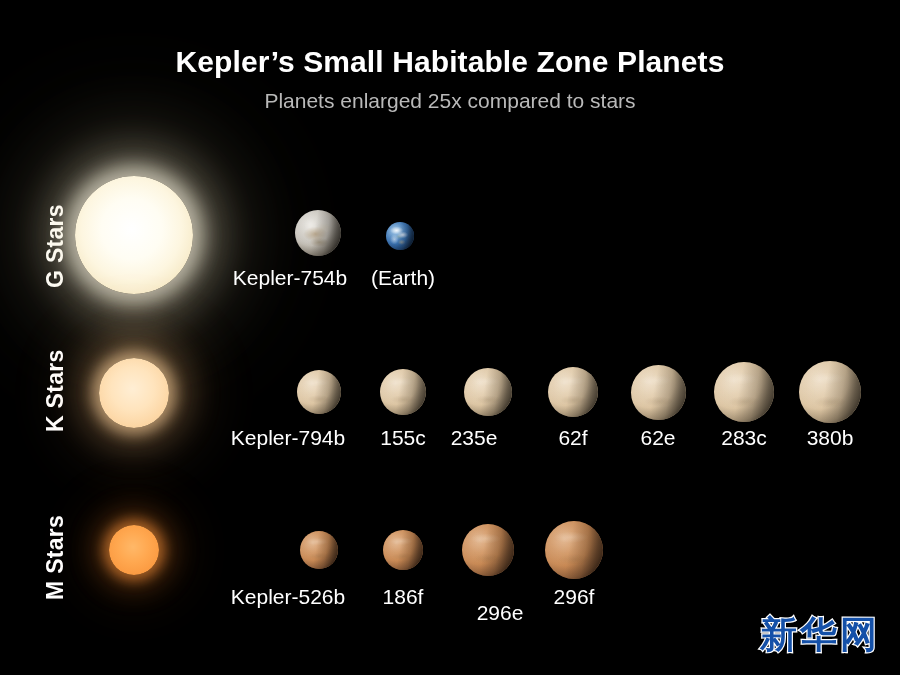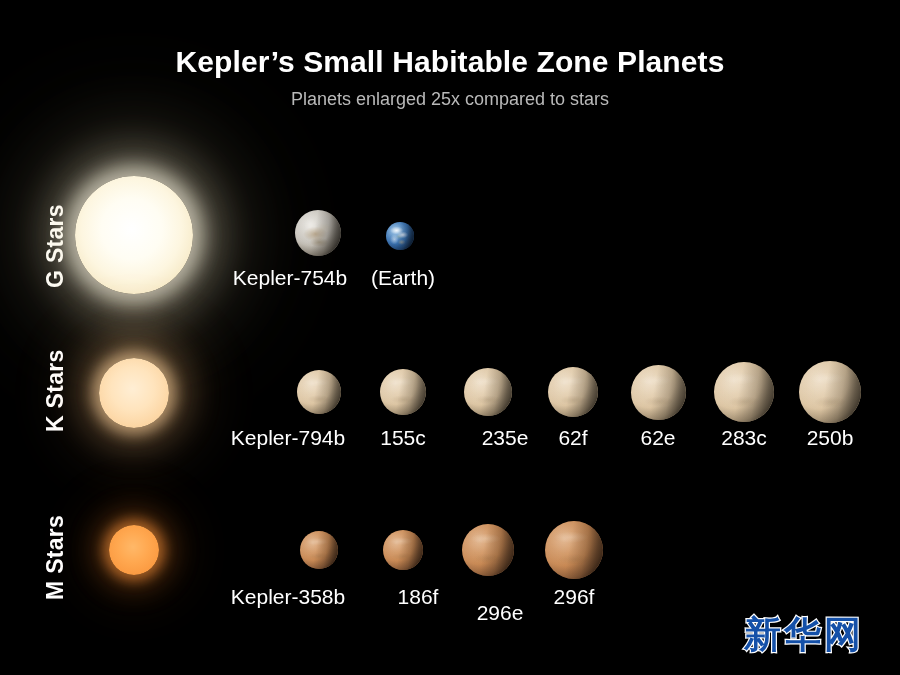--- a/index.html
+++ b/index.html
@@ -30,21 +30,21 @@
     letter-spacing: 0.1px;
     white-space: nowrap;
   }
   .subtitle {
     position: absolute;
     top: 89px;
     left: 0;
     width: 900px;
     text-align: center;
     color: #b9b9b9;
-    font-size: 18px;
+    font-size: 21px;
     font-weight: normal;
     white-space: nowrap;
   }
 
   
   .row-label {
     position: absolute;
     color: #ffffff;
     font-size: 23px;
     font-weight: bold;
@@ -152,21 +152,21 @@
     font-size: 21px;
     font-weight: normal;
     white-space: nowrap;
     text-align: center;
     transform: translateX(-50%);
   }
 
   
   .watermark {
     position: absolute;
-    right: 36px;
+    right: 20px;
     bottom: 22px;
     text-align: right;
     line-height: 1;
     margin-left: 47px;
   }
   .wm-cn {
     font-size: 37px;
     font-weight: bold;
     color: #1450a8;
     letter-spacing: 3px;
@@ -220,21 +220,21 @@
         <div class="mottle-tan"></div>
         <div class="shade"></div>
         <div class="limb"></div>
       </div>
       <div class="plabel" style="left: 403px; top: 426px;">155c</div>
       <div class="planet planet-tan" style="width: 48px; height: 48px; left: 464px; top: 368px;">
         <div class="mottle-tan"></div>
         <div class="shade"></div>
         <div class="limb"></div>
       </div>
-      <div class="plabel" style="left: 505px; top: 426px;">235e</div>
+      <div class="plabel" style="left: 474px; top: 426px;">235e</div>
       <div class="planet planet-tan" style="width: 50px; height: 50px; left: 548px; top: 367px;">
         <div class="mottle-tan"></div>
         <div class="shade"></div>
         <div class="limb"></div>
       </div>
       <div class="plabel" style="left: 573px; top: 426px;">62f</div>
       <div class="planet planet-tan" style="width: 55px; height: 55px; left: 630.5px; top: 364.5px;">
         <div class="mottle-tan"></div>
         <div class="shade"></div>
         <div class="limb"></div>
@@ -244,35 +244,35 @@
         <div class="mottle-tan"></div>
         <div class="shade"></div>
         <div class="limb"></div>
       </div>
       <div class="plabel" style="left: 744px; top: 426px;">283c</div>
       <div class="planet planet-tan" style="width: 62px; height: 62px; left: 799px; top: 361px;">
         <div class="mottle-tan"></div>
         <div class="shade"></div>
         <div class="limb"></div>
       </div>
-      <div class="plabel" style="left: 830px; top: 426px;">250b</div>
+      <div class="plabel" style="left: 830px; top: 426px;">380b</div>
       <div class="row-label" style="left: 42px; top: 600px;">M Stars</div>
       <div class="star star-m" style="width: 50px; height: 50px; left: 109px; top: 525px;"></div>
       <div class="planet planet-mars" style="width: 38px; height: 38px; left: 300px; top: 531px;">
         <div class="mottle-tan"></div>
         <div class="shade"></div>
         <div class="limb"></div>
       </div>
-      <div class="plabel" style="left: 288px; top: 585px;">Kepler-358b</div>
+      <div class="plabel" style="left: 288px; top: 585px;">Kepler-526b</div>
       <div class="planet planet-mars" style="width: 40px; height: 40px; left: 383px; top: 530px;">
         <div class="mottle-tan"></div>
         <div class="shade"></div>
         <div class="limb"></div>
       </div>
-      <div class="plabel" style="left: 418px; top: 585px;">186f</div>
+      <div class="plabel" style="left: 403px; top: 585px;">186f</div>
       <div class="planet planet-mars" style="width: 52px; height: 52px; left: 462px; top: 524px;">
         <div class="mottle-tan"></div>
         <div class="shade"></div>
         <div class="limb"></div>
       </div>
       <div class="plabel" style="left: 500px; top: 585px; margin-top: 16px;">296e</div>
       <div class="planet planet-mars" style="width: 58px; height: 58px; left: 545px; top: 521px;">
         <div class="mottle-tan"></div>
         <div class="shade"></div>
         <div class="limb"></div>

